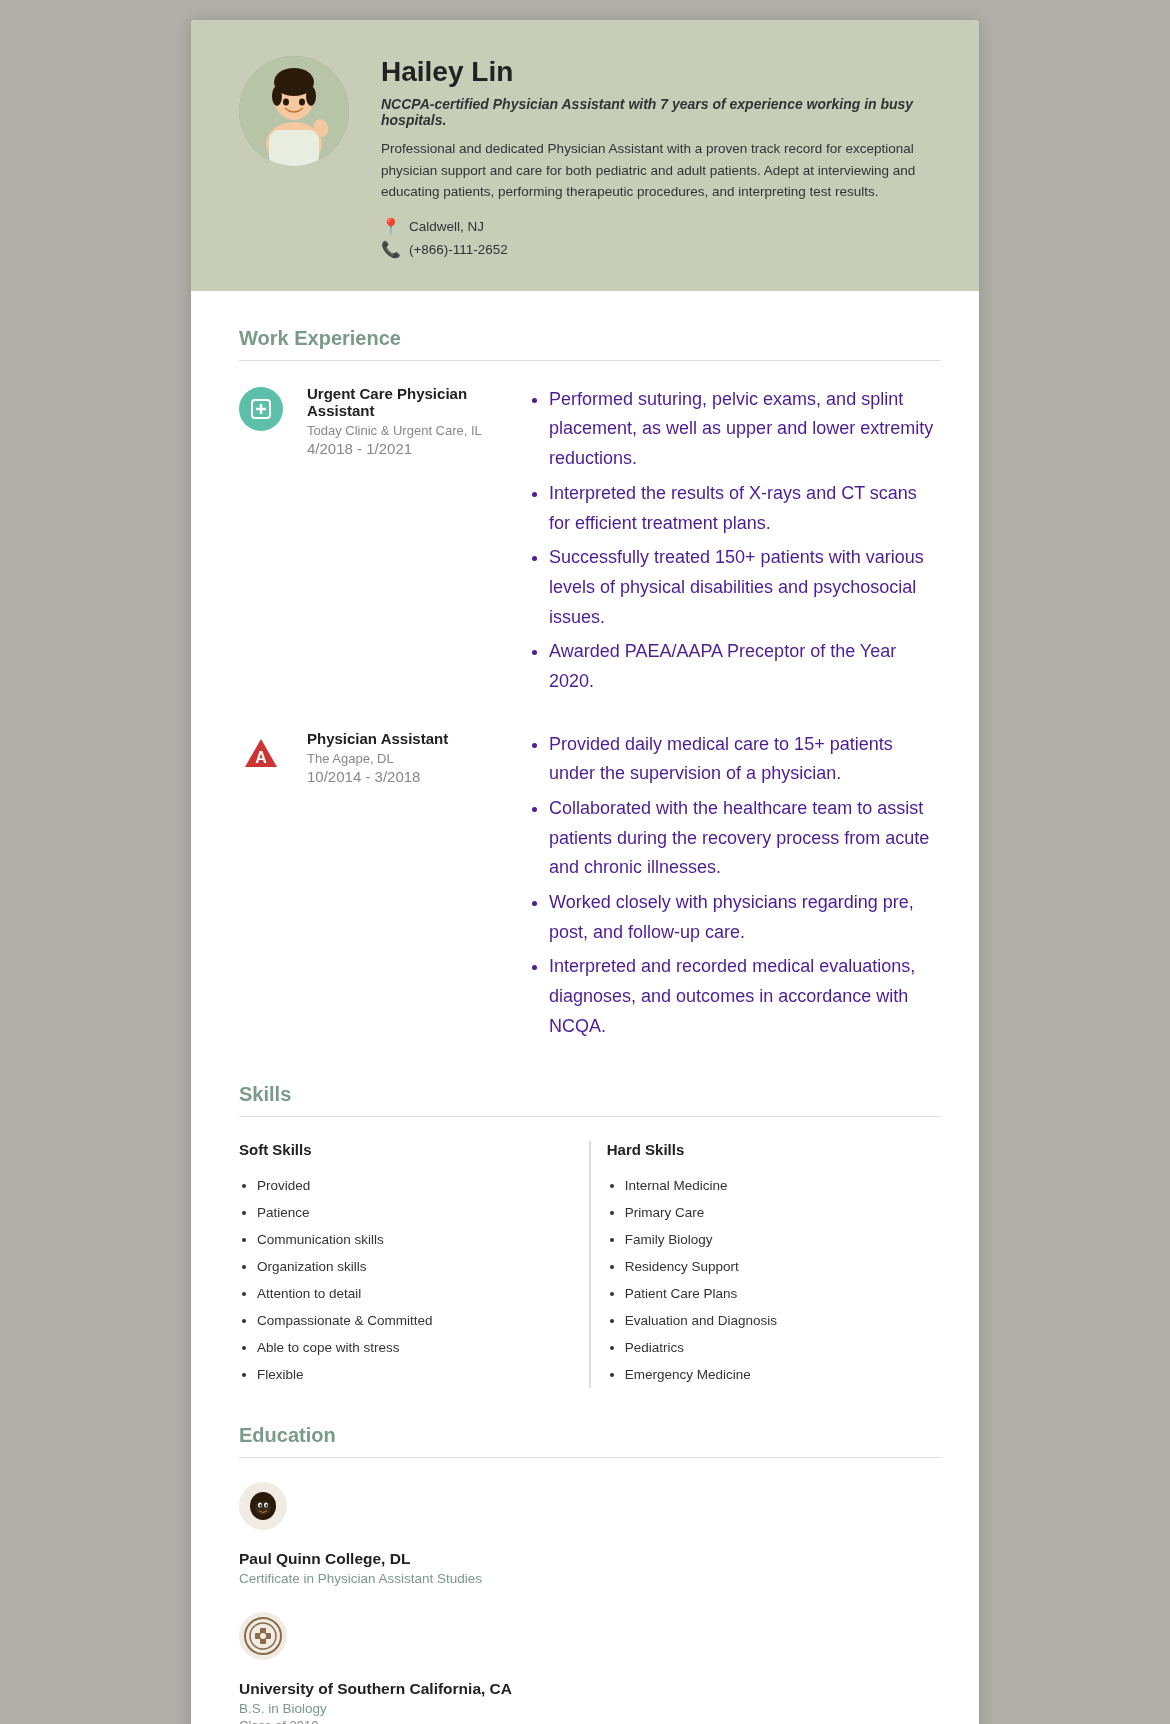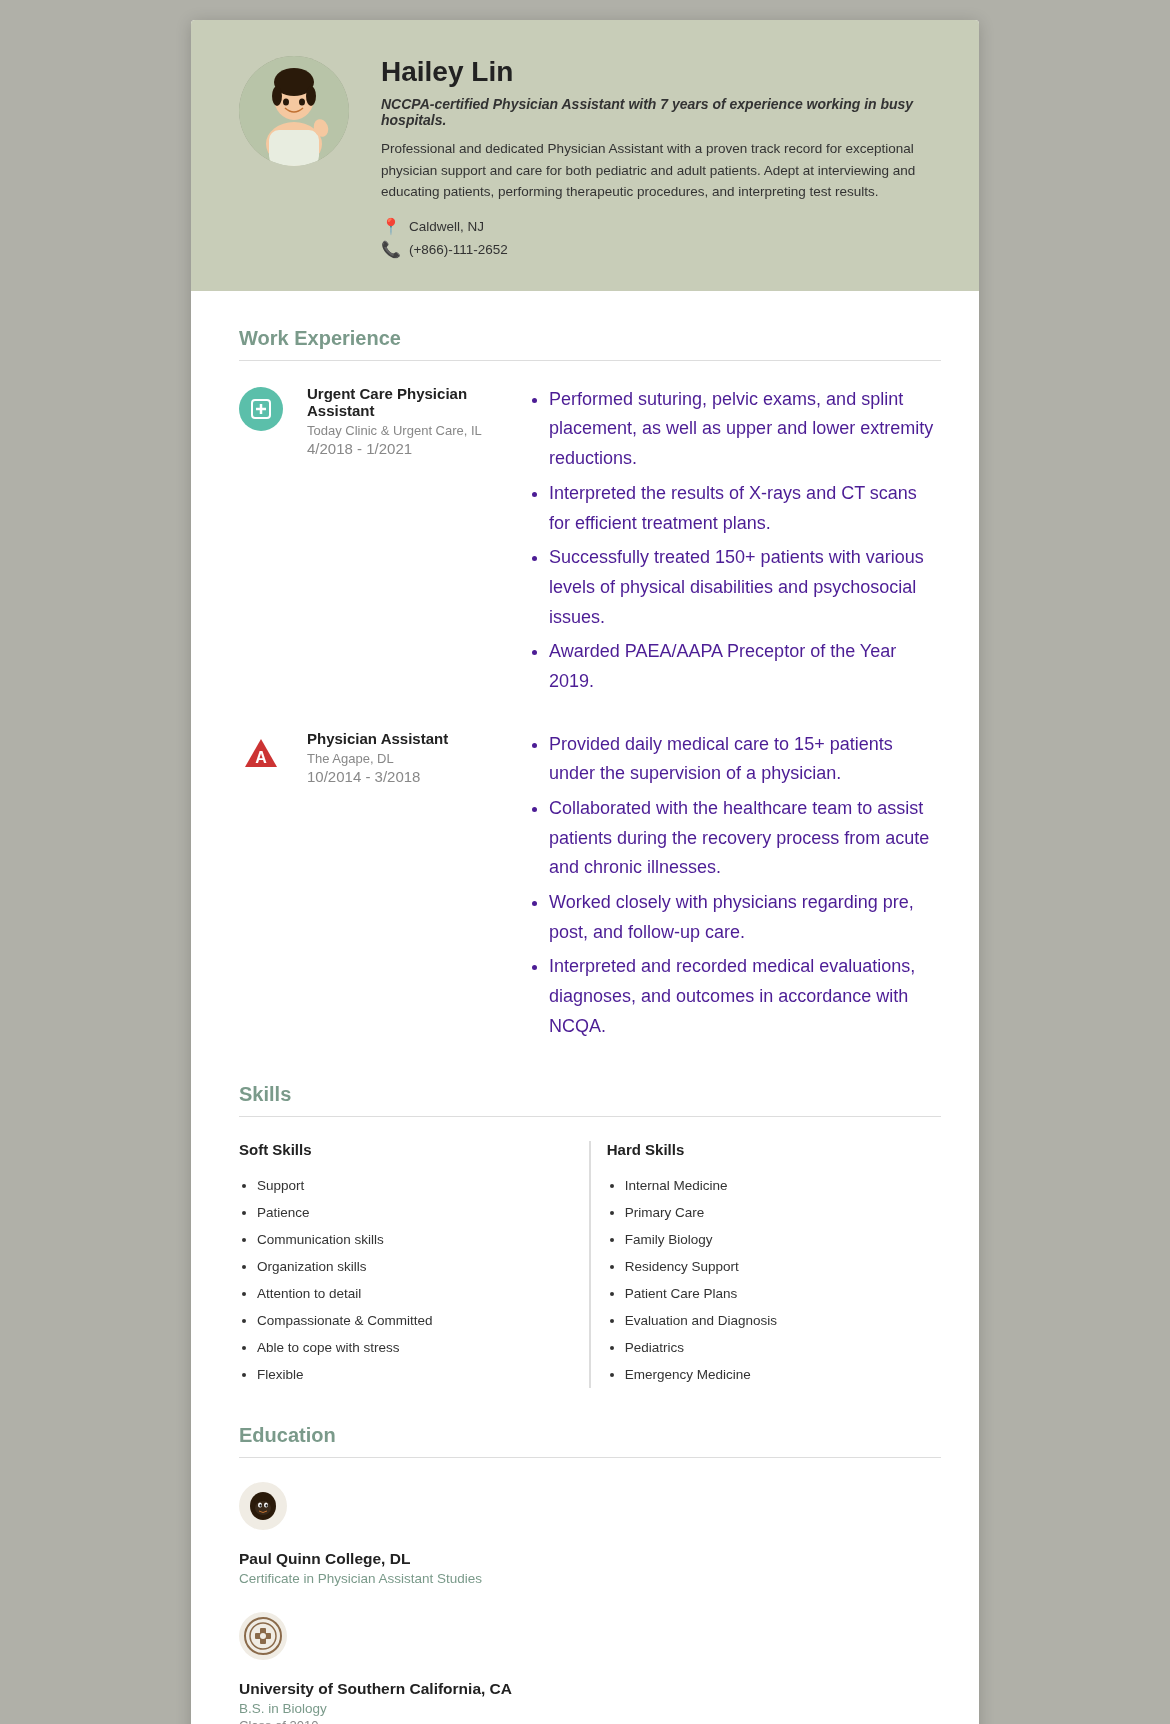--- a/index.html
+++ b/index.html
@@ -285,21 +285,21 @@
         <div class="work-left">
           <div class="work-title">Urgent Care Physician Assistant</div>
           <div class="work-company">Today Clinic &amp; Urgent Care, IL</div>
           <div class="work-date">4/2018 - 1/2021</div>
         </div>
         <div class="work-bullets">
           <ul>
             <li>Performed suturing, pelvic exams, and splint placement, as well as upper and lower extremity reductions.</li>
             <li>Interpreted the results of X-rays and CT scans for efficient treatment plans.</li>
             <li>Successfully treated 150+ patients with various levels of physical disabilities and psychosocial issues.</li>
-            <li>Awarded PAEA/AAPA Preceptor of the Year 2019.</li>
+            <li>Awarded PAEA/AAPA Preceptor of the Year 2020.</li>
           </ul>
         </div>
       </div>
 
       <div class="work-entry">
         <div class="work-icon work-icon-red">
           <svg width="38" height="38" viewBox="0 0 38 38" xmlns="http://www.w3.org/2000/svg">
             <polygon points="19,4 35,32 3,32" fill="#cc3333"></polygon>
             <text x="19" y="28" text-anchor="middle" fill="#fff" font-size="16" font-weight="bold" font-family="Arial">A</text>
           </svg>
@@ -320,21 +320,21 @@
       </div>
     </div>
 
     <div class="section">
       <div class="section-title">Skills</div>
       <hr class="section-divider">
       <div class="skills-grid">
         <div class="skills-col">
           <div class="skills-col-title">Soft Skills</div>
           <ul>
-            <li>Support</li>
+            <li>Provided</li>
             <li>Patience</li>
             <li>Communication skills</li>
             <li>Organization skills</li>
             <li>Attention to detail</li>
             <li>Compassionate &amp; Committed</li>
             <li>Able to cope with stress</li>
             <li>Flexible</li>
           </ul>
         </div>
         <div class="skills-divider"></div>

